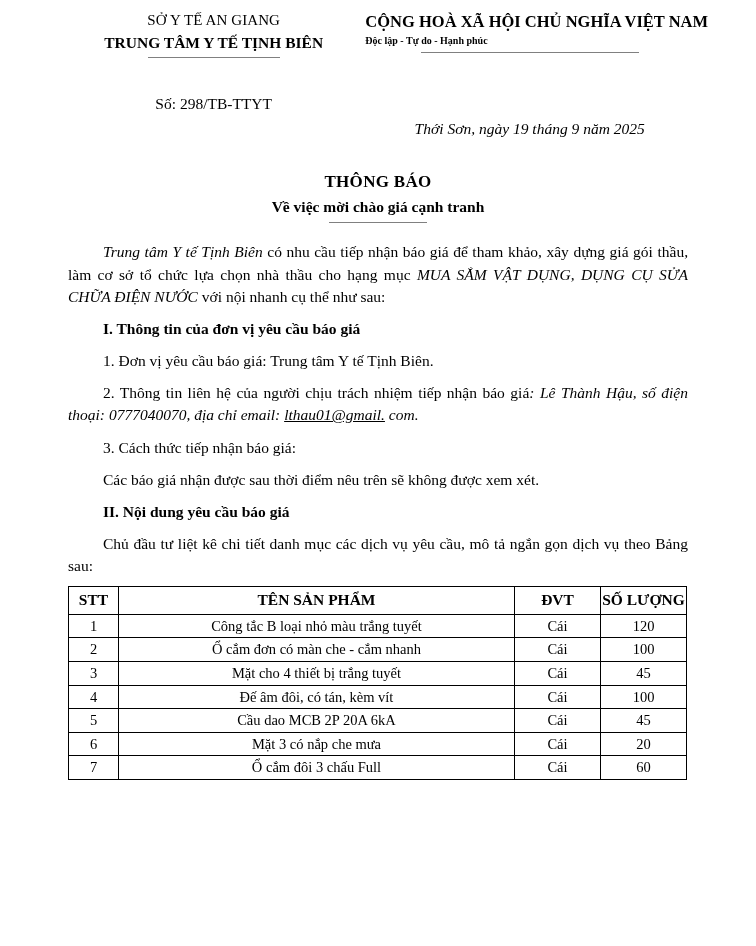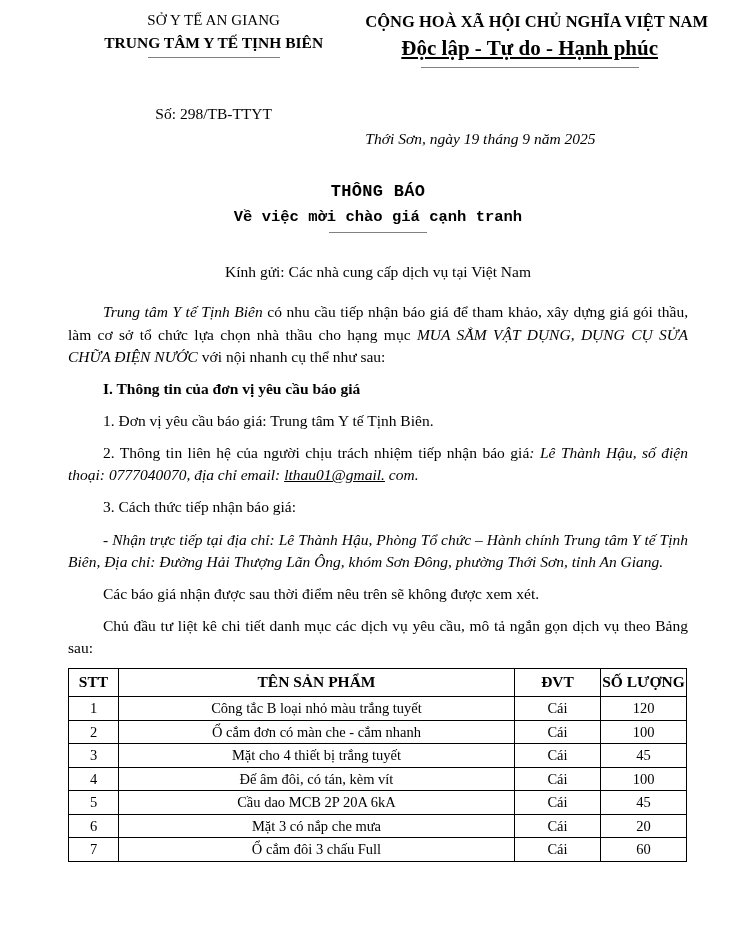--- a/index.html
+++ b/index.html
@@ -31,44 +31,43 @@
     margin: 0 auto;
     padding-top: 10px;
     box-sizing: border-box;
   }
   .hdr-left {
     width: 48%;
     text-align: center;
   }
   .hdr-right {
     width: 52%;
-    text-align: center;
+    text-align: left;
   }
   .org-line1 {
     font-size: 15px;
     letter-spacing: 0.1px;
     white-space: nowrap;
   }
   .org-line2 {
     font-size: 15.5px;
     font-weight: bold;
     white-space: nowrap;
     margin-top: 1px;
   }
   .nation-line1 {
     font-size: 16.5px;
     font-weight: bold;
     white-space: nowrap;
   }
   .nation-line2 {
-    font-size: 21px;
+    font-size: 10px;
     font-weight: bold;
     white-space: nowrap;
     margin-top: 1px;
-    text-decoration: underline;
   }
   .rule {
     height: 1px;
     background: #808080;
     margin: 3px auto 0 auto;
   }
   .rule-org { width: 132px; }
   .rule-nation { width: 218px; }
 
   .docnum {
@@ -76,39 +75,39 @@
     font-size: 15.5px;
     margin-top: 19px;
     white-space: nowrap;
   }
   .docnum-wrap {
     width: 48%;
   }
   .place-date {
     font-style: italic;
     font-size: 15.5px;
+    text-align: center;
     white-space: nowrap;
   }
   .place-date-wrap {
     width: 52%;
     margin-top: 44px;
   }
 
   .header-bottom {
     display: flex;
     width: 632px;
     margin: 16px auto;
     box-sizing: border-box;
   }
 
   
   .title-block {
     text-align: center;
     margin-top: 30px;
-    font-family: Liberation Mono, monospace;
   }
   .title-main {
     font-size: 17px;
     font-weight: bold;
     letter-spacing: 0.3px;
   }
   .title-sub {
     font-size: 15.5px;
     font-weight: bold;
     margin-top: 2px;
@@ -206,40 +205,39 @@
       <div class="place-date">Thới Sơn, ngày 19 tháng 9 năm 2025</div>
     </div>
   </div>
 
   <div class="title-block">
     <div class="title-main">THÔNG BÁO</div>
     <div class="title-sub">Về việc mời chào giá cạnh tranh</div>
     <div class="rule rule-title"></div>
   </div>
 
-  <div class="recipient">Kính gửi: Các nhà cung cấp dịch vụ tại Việt Nam</div>
 
   <div class="body-wrap">
 
     <p class="para first"><span class="ital">Trung tâm Y tế Tịnh Biên</span><span> có nhu cầu tiếp nhận báo giá để tham khảo, xây dựng giá gói thầu, làm cơ sở tổ chức lựa chọn nhà thầu cho hạng mục </span><span class="ital">MUA SẮM VẬT DỤNG, DỤNG CỤ SỬA CHỮA ĐIỆN NƯỚC</span><span> với nội nhanh cụ thể như sau:</span></p>
 
     <p class="para heading">I. Thông tin của đơn vị yêu cầu báo giá</p>
 
     <p class="para">1. Đơn vị yêu cầu báo giá: Trung tâm Y tế Tịnh Biên.</p>
 
     <p class="para"><span>2. Thông tin liên hệ của người chịu trách nhiệm tiếp nhận báo giá</span><span class="ital">: Lê Thành Hậu, số điện thoại: 0777040070, địa chỉ email: </span><span class="underline-email">lthau01@gmail.</span><span class="ital"> com.</span></p>
 
     <p class="para">3. Cách thức tiếp nhận báo giá:</p>
 
-    <p class="para ital">- Nhận trực tiếp tại địa chỉ: Lê Thành Hậu, Phòng Tổ chức – Hành chính Trung tâm Y tế Tịnh Biên, Địa chỉ: Đường Hải Thượng Lãn Ông, khóm Sơn Đông, phường Thới Sơn, tỉnh An Giang.</p>
 
 
     <p class="para">Các báo giá nhận được sau thời điểm nêu trên sẽ không được xem xét.</p>
 
 
+    <p class="para heading">II. Nội dung yêu cầu báo giá</p>
 
     <p class="para">Chủ đầu tư liệt kê chi tiết danh mục các dịch vụ yêu cầu, mô tả ngắn gọn dịch vụ theo Bảng sau:</p>
   </div>
 
   <div class="tbl-wrap">
     <table class="items">
       <colgroup>
         <col class="c-stt">
           <col class="c-name">
           <col class="c-unit">

